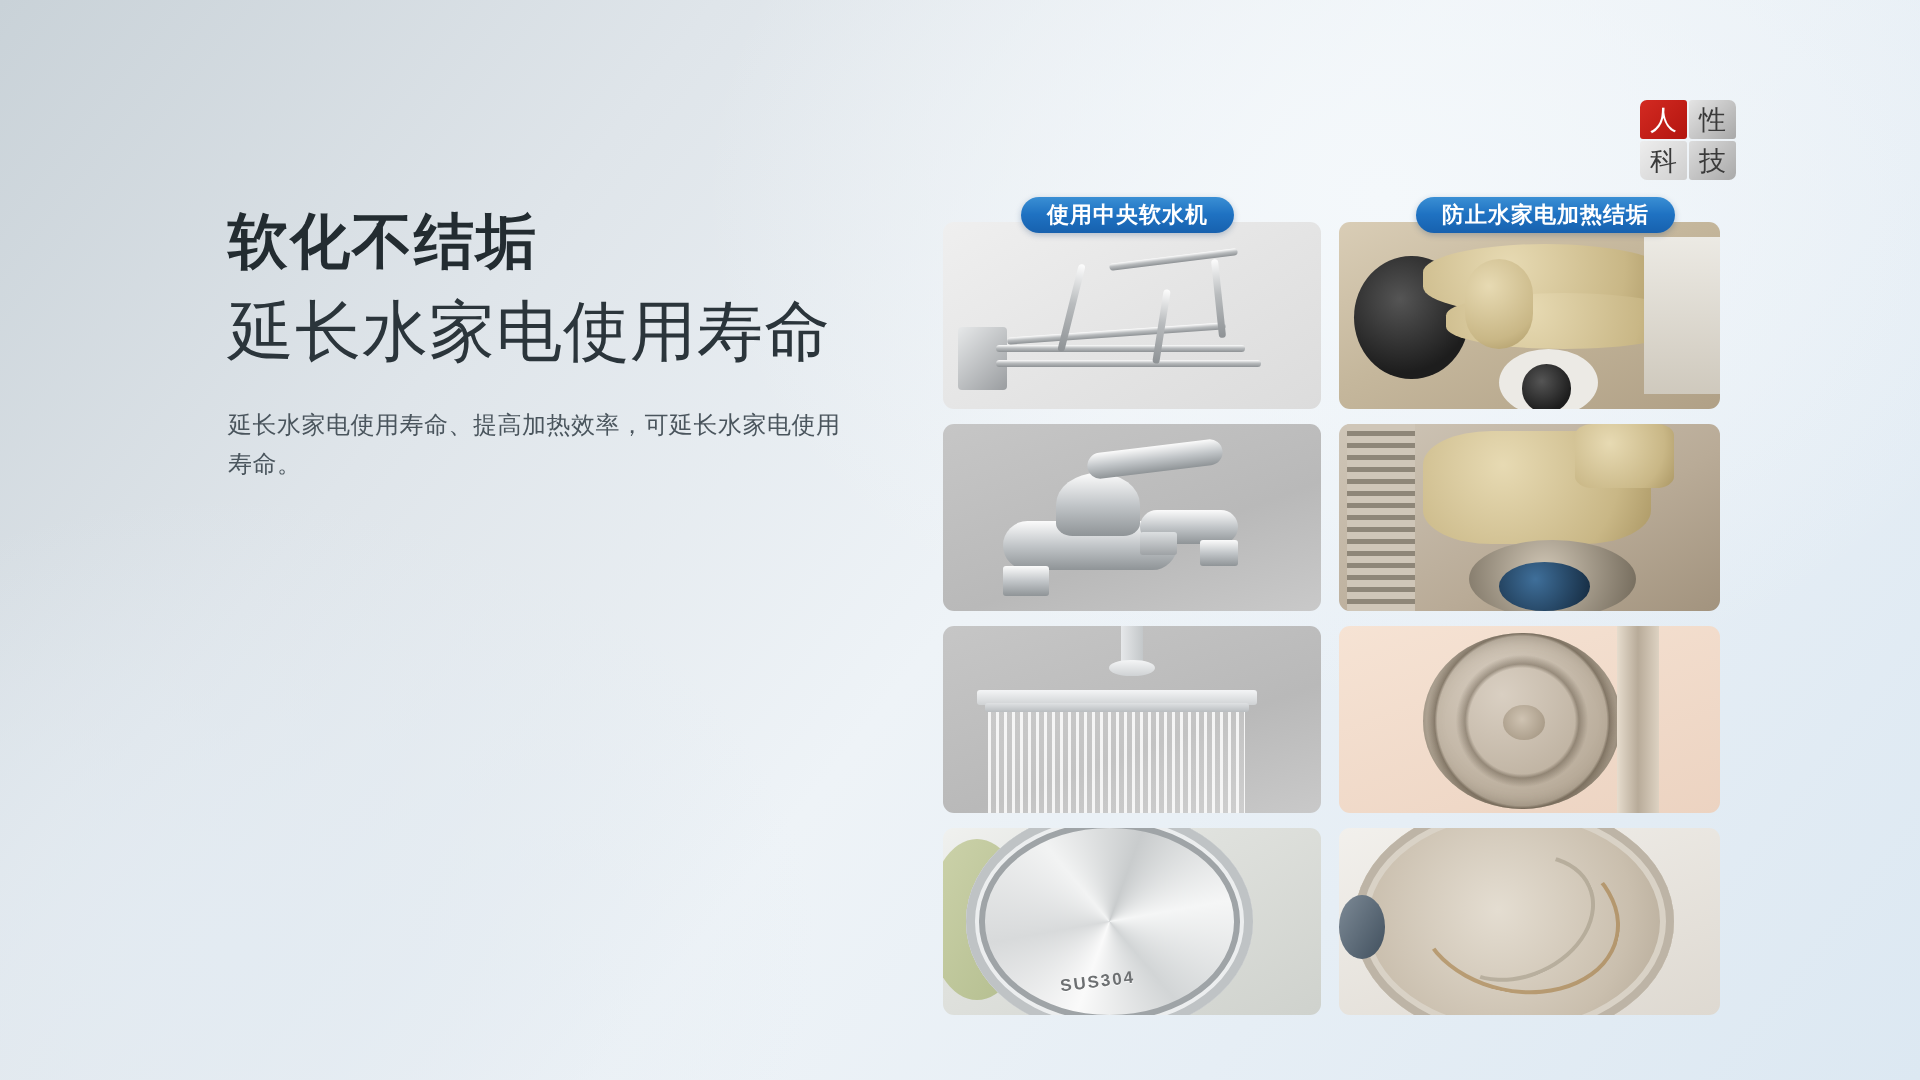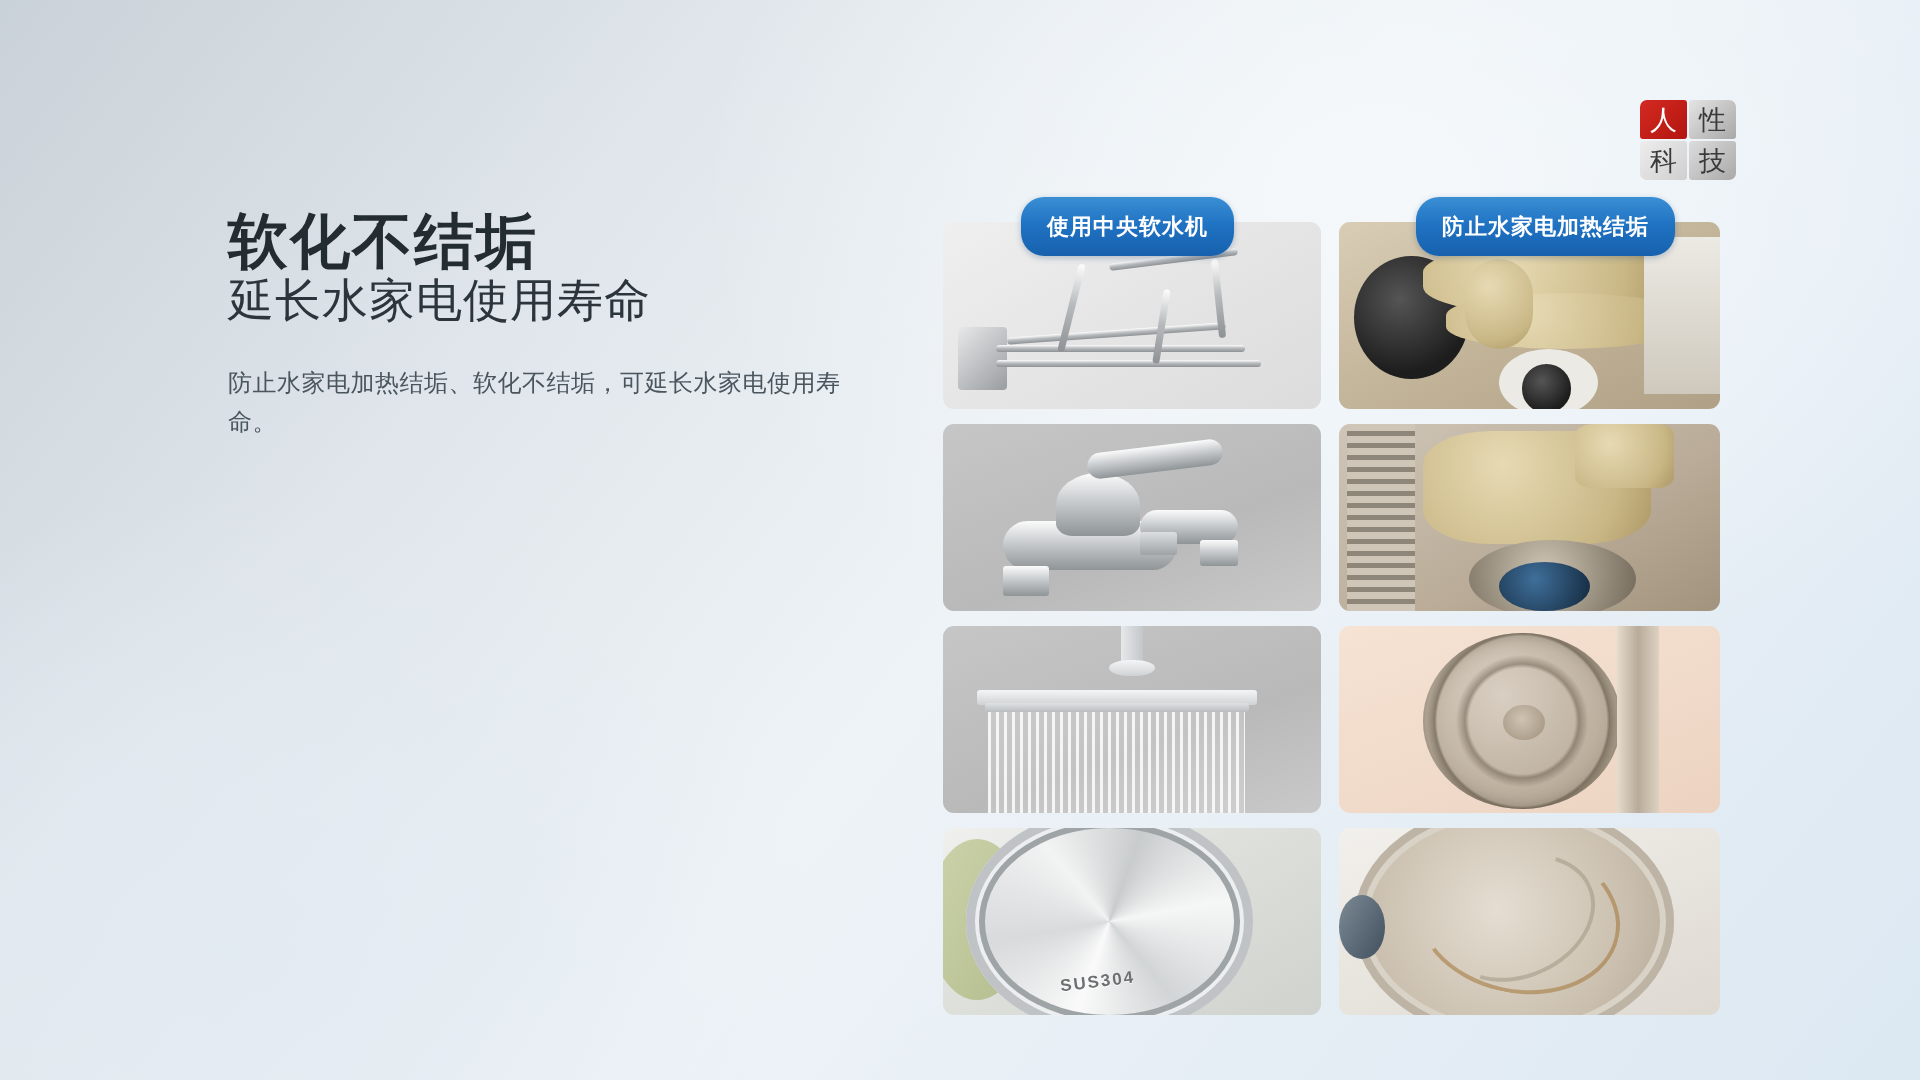--- a/index.html
+++ b/index.html
@@ -17,22 +17,22 @@
       linear-gradient(128deg,#c9d2d8 0%,#dfe5ea 26%,#eef3f7 52%,#e6eef5 74%,#dce8f2 100%);
   }
   
   .left{position:absolute;left:228px;top:216px;width:700px;}
   .title-main{
     font-size:60px;line-height:1.0;font-weight:700;color:#232c31;
     letter-spacing:2px;white-space:nowrap;
     font-family:Liberation Mono, monospace;
   }
   .title-sub{
-    margin-top:0;
-    font-size:46px;line-height:1.05;font-weight:400;color:#2b353b;
+    margin-top:21px;
+    font-size:66px;line-height:1.05;font-weight:400;color:#2b353b;
     letter-spacing:1px;white-space:nowrap;
   }
   .desc{
     margin-top:40px;width:620px;
     font-size:24px;line-height:1.62;color:#4a555d;font-weight:400;
     letter-spacing:.5px;
   }
   
   .logo{
     position:absolute;left:1640px;top:100px;
@@ -56,21 +56,21 @@
   .col-a{left:0;width:378px;}
   .col-b{left:396px;width:381px;}
   .row1{top:0;height:187px;}
   .row2{top:202px;height:187px;}
   .row3{top:404px;height:187px;}
   .row4{top:606px;height:187px;}
   .photo{position:absolute;inset:0;overflow:hidden;}
   
   .badge{
     position:absolute;z-index:9;
-    height:59px;padding:0 26px;border-radius:23px;
+    height:36px;padding:0 26px;border-radius:23px;
     display:flex;align-items:center;justify-content:center;
     color:#fff;font-size:22px;font-weight:700;letter-spacing:1px;
     background:linear-gradient(180deg,#3a8fd4 0%,#1f72c2 48%,#1761ae 100%);
     box-shadow:0 2px 6px rgba(20,60,110,.28);
     white-space:nowrap;
   }
   .badge-a{left:1021px;top:197px;}
   .badge-b{left:1416px;top:197px;}
 
   
@@ -123,21 +123,21 @@
     border:4px solid rgba(160,118,56,.55);border-left-color:transparent;border-top-color:transparent;}
 </style>
 </head>
 <body>
 
 <div class="slide">
 
   <div class="left">
     <div class="title-main">软化不结垢</div>
     <div class="title-sub">延长水家电使用寿命</div>
-    <div class="desc">防止水家电加热结垢、软化不结垢，可延长水家电使用寿命。</div>
+    <div class="desc">延长水家电使用寿命、提高加热效率，可延长水家电使用寿命。</div>
   </div>
 
   <div class="logo">
     <div class="logo-cell lc-tl">人</div>
     <div class="logo-cell lc-tr">性</div>
     <div class="logo-cell lc-bl">科</div>
     <div class="logo-cell lc-br">技</div>
   </div>
 
   <div class="badge badge-a">使用中央软水机</div>

